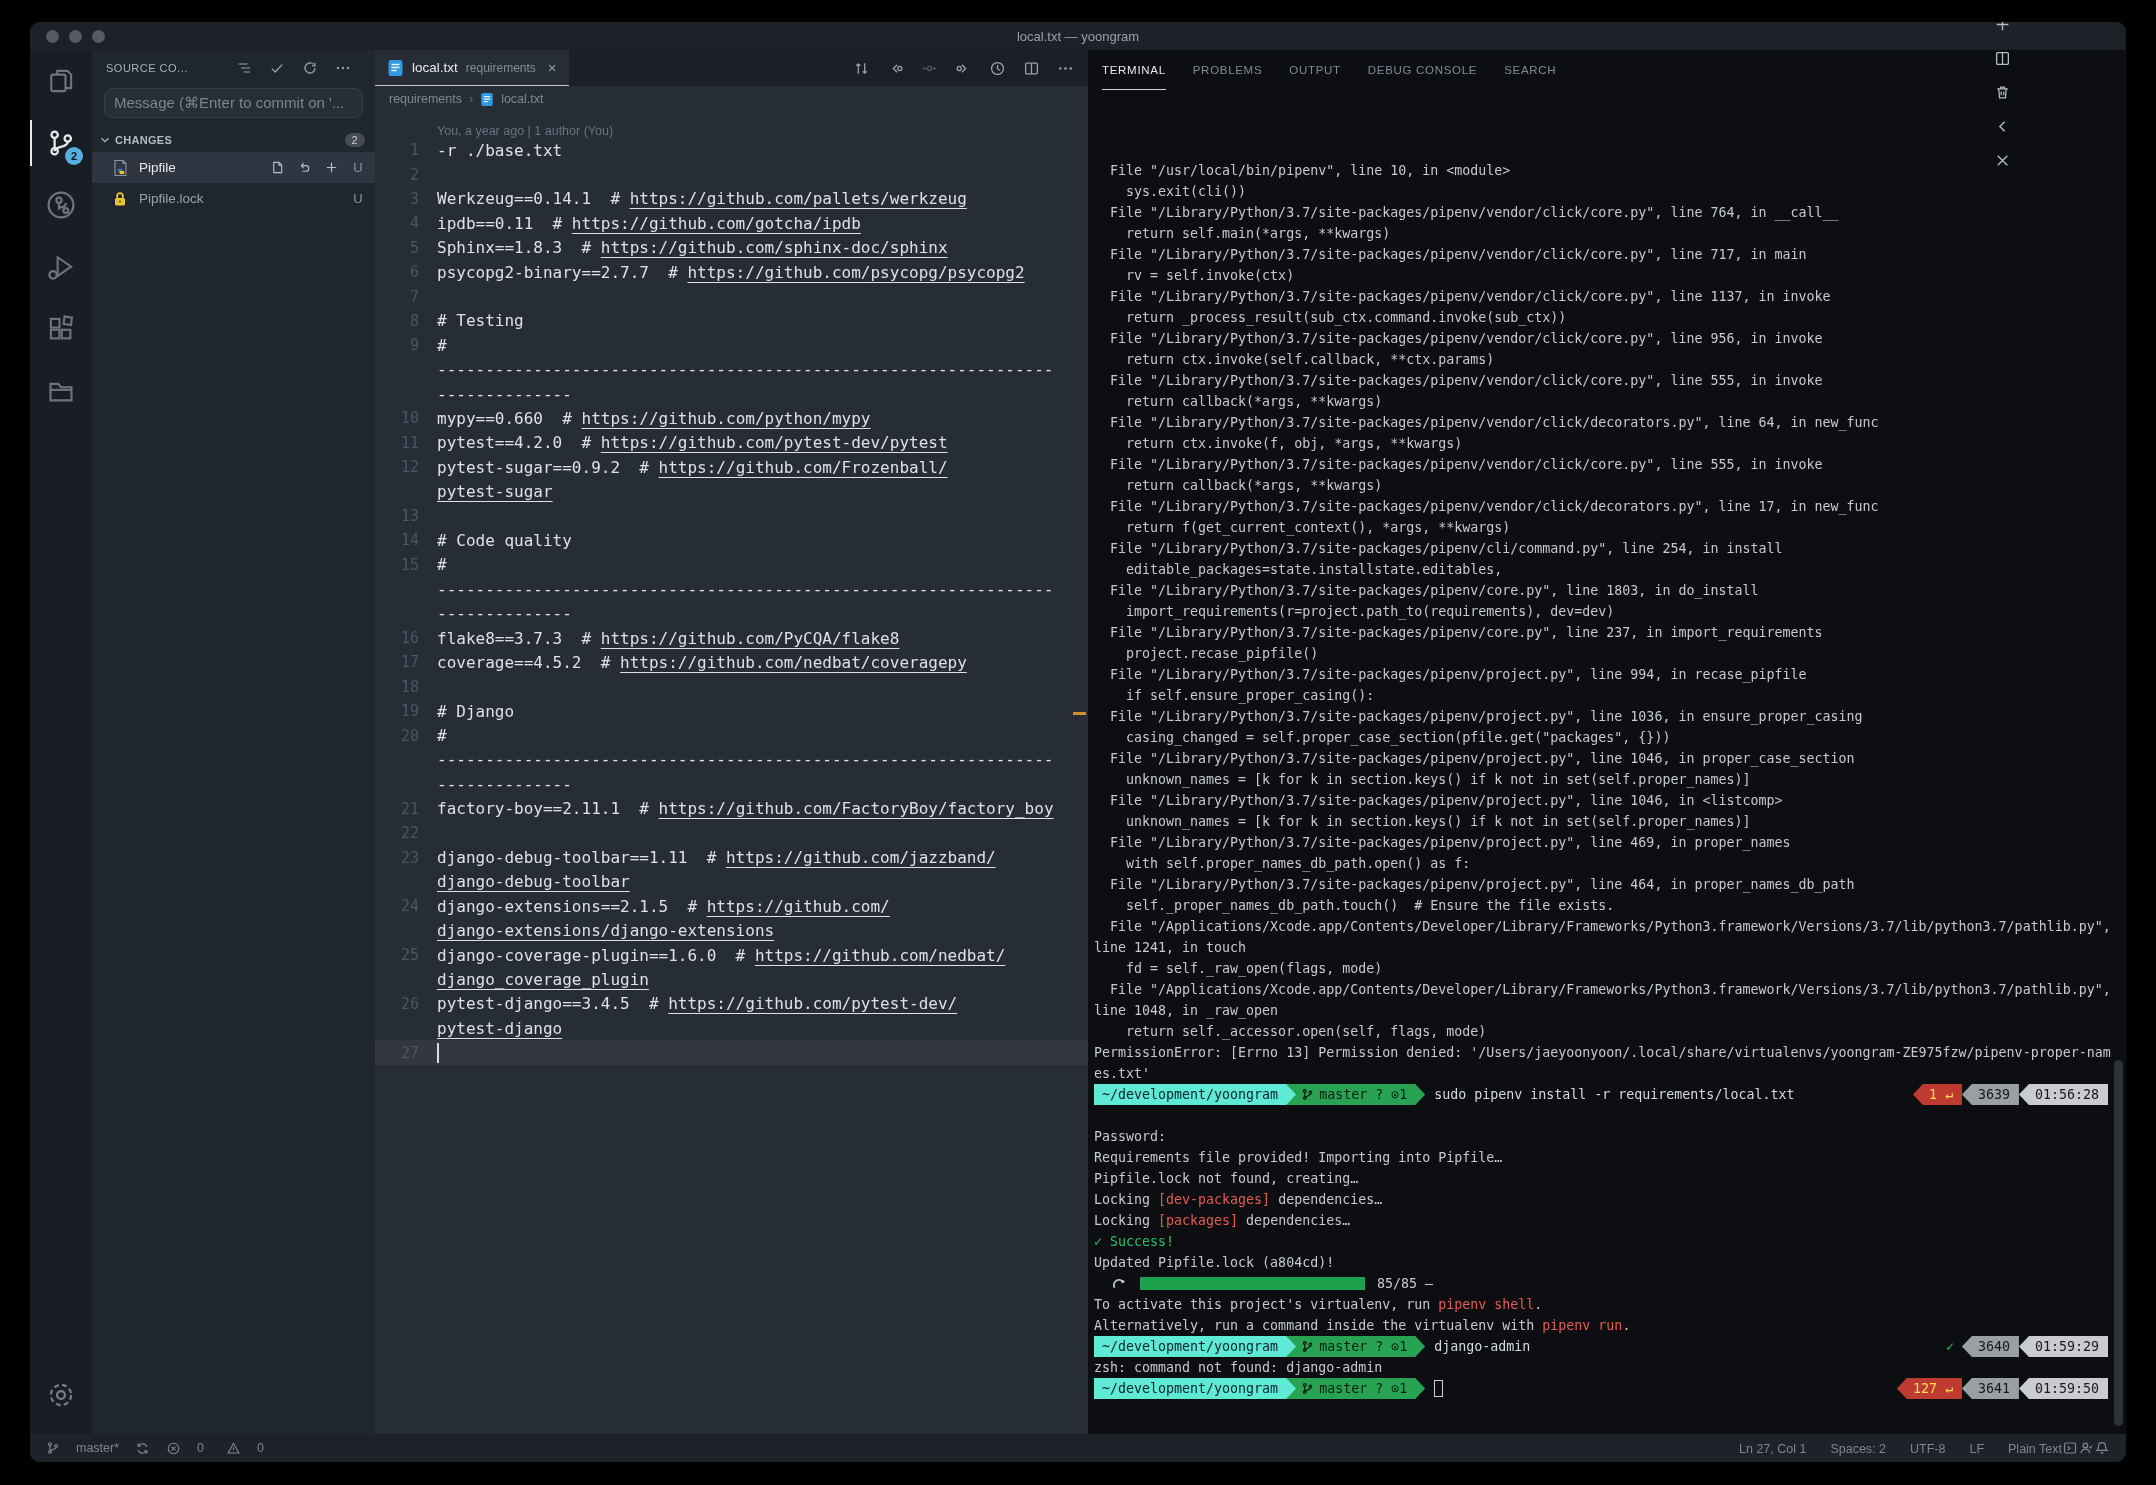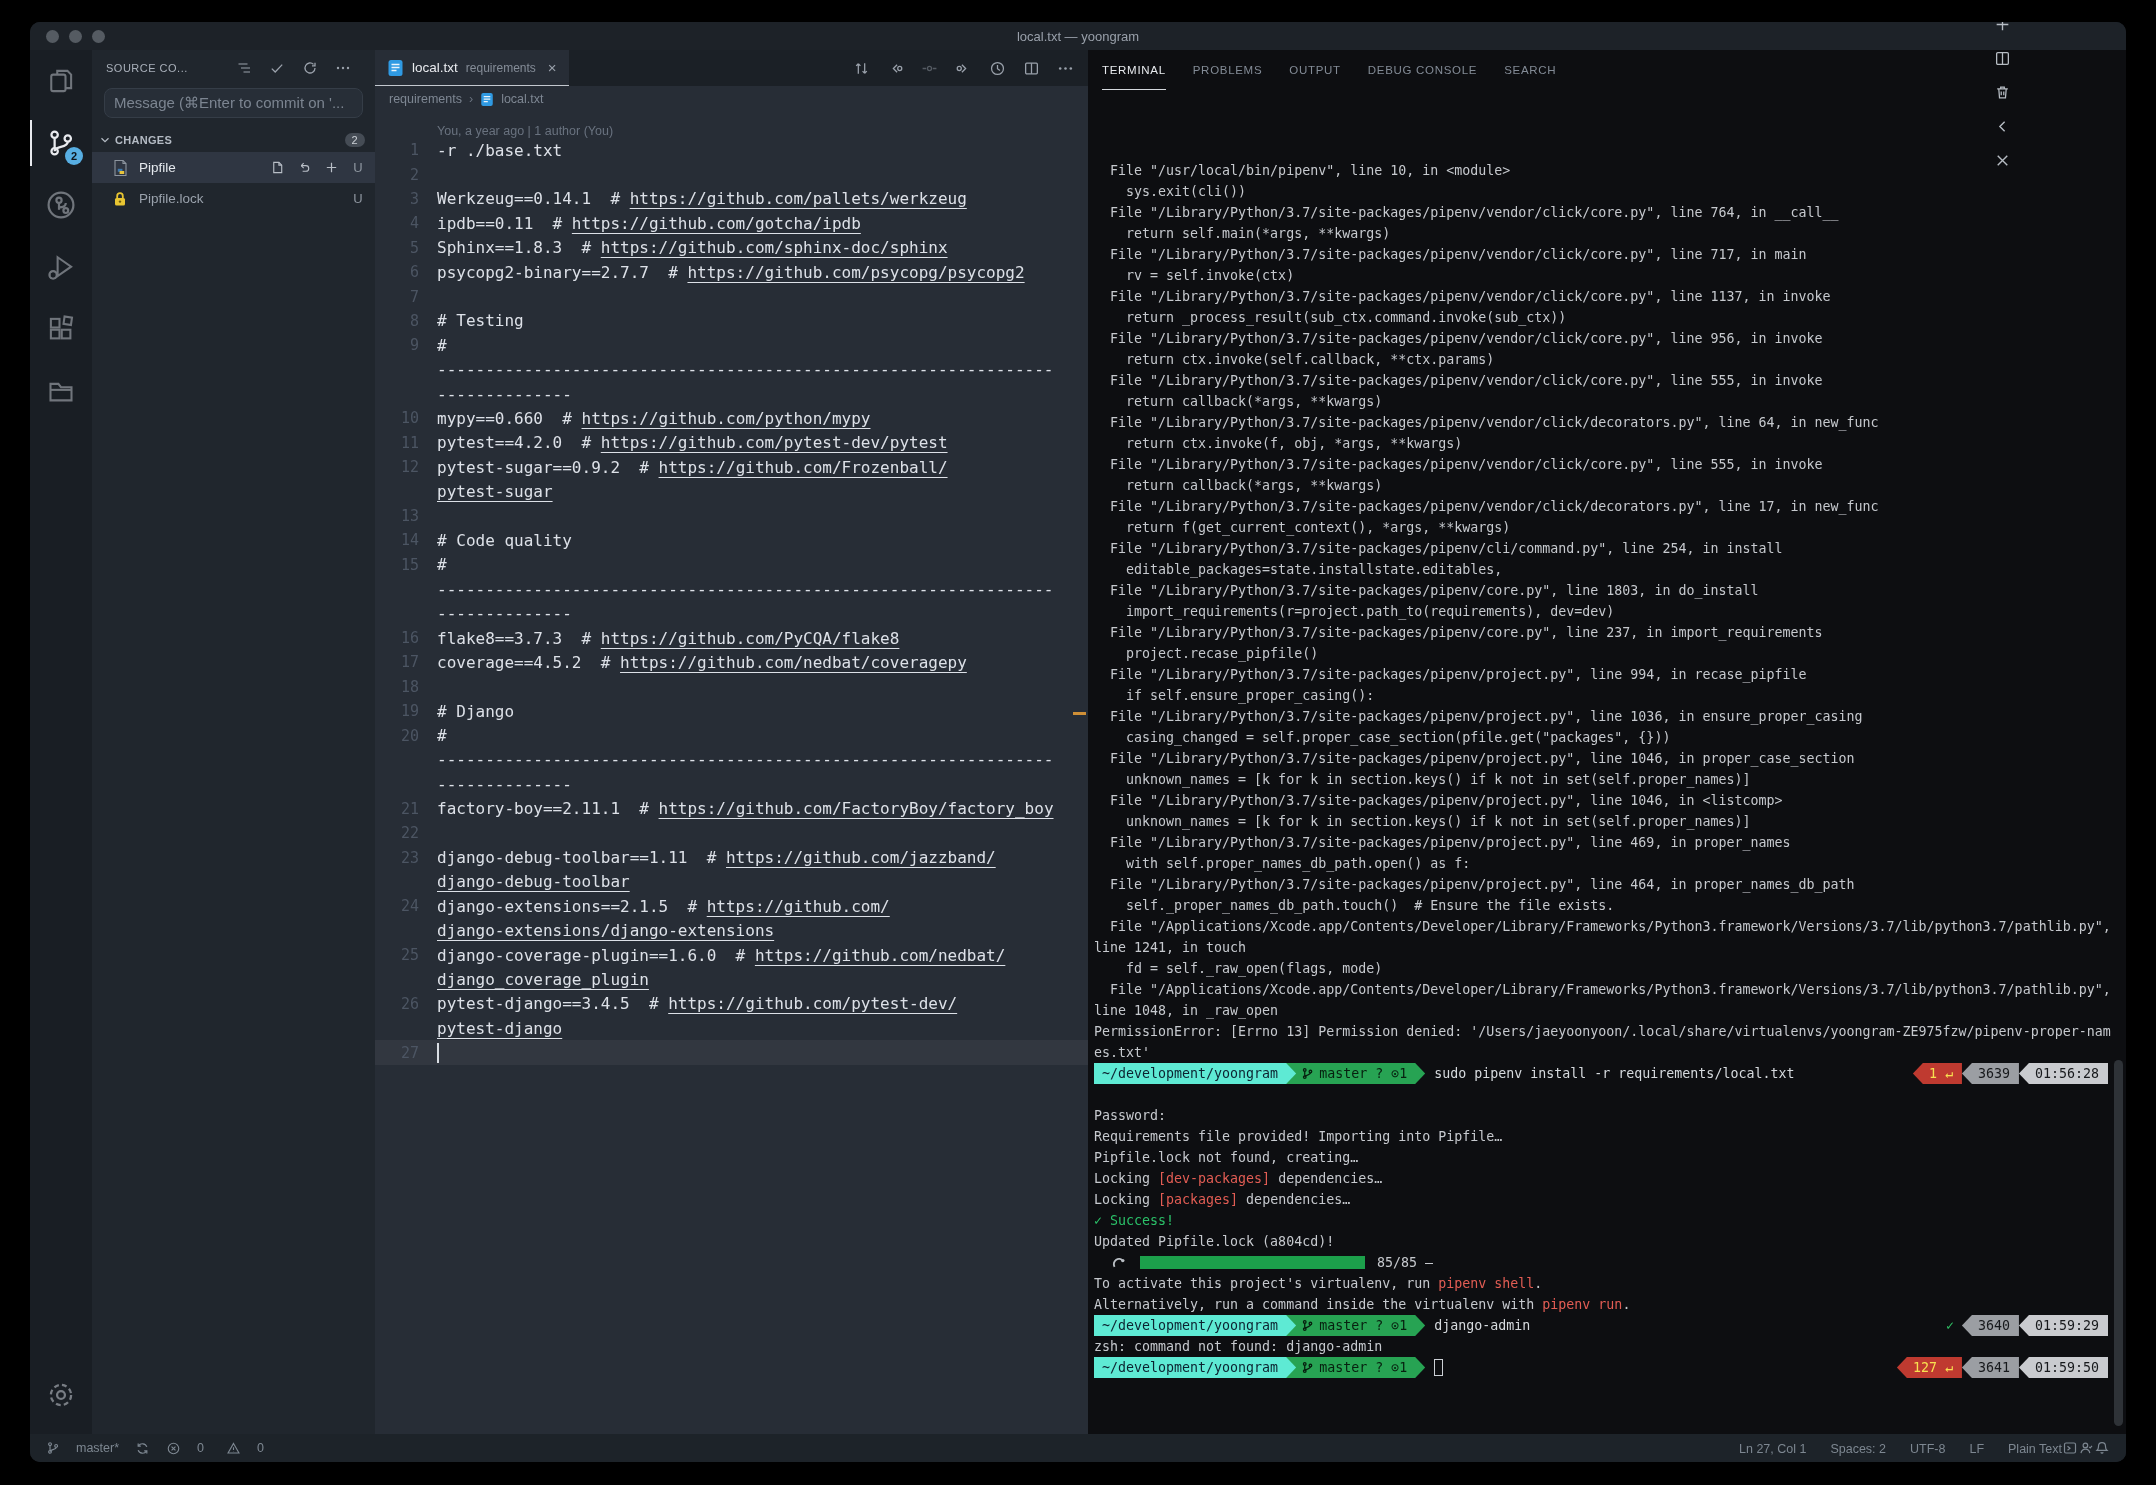--- a/index.html
+++ b/index.html
@@ -455,20 +455,21 @@
           <div class="trow"><span>    unknown_names = [k for k in section.keys() if k not in set(self.proper_names)]</span></div>
           <div class="trow"><span>  File "/Library/Python/3.7/site-packages/pipenv/project.py", line 469, in proper_names</span></div>
           <div class="trow"><span>    with self.proper_names_db_path.open() as f:</span></div>
           <div class="trow"><span>  File "/Library/Python/3.7/site-packages/pipenv/project.py", line 464, in proper_names_db_path</span></div>
           <div class="trow"><span>    self._proper_names_db_path.touch()  # Ensure the file exists.</span></div>
           <div class="trow"><span>  File "/Applications/Xcode.app/Contents/Developer/Library/Frameworks/Python3.framework/Versions/3.7/lib/python3.7/pathlib.py",</span></div>
           <div class="trow"><span>line 1241, in touch</span></div>
           <div class="trow"><span>    fd = self._raw_open(flags, mode)</span></div>
           <div class="trow"><span>  File "/Applications/Xcode.app/Contents/Developer/Library/Frameworks/Python3.framework/Versions/3.7/lib/python3.7/pathlib.py",</span></div>
           <div class="trow"><span>line 1048, in _raw_open</span></div>
+          <div class="trow"><span>    return self._accessor.open(self, flags, mode)</span></div>
           <div class="trow"><span>PermissionError: [Errno 13] Permission denied: '/Users/jaeyoonyoon/.local/share/virtualenvs/yoongram-ZE975fzw/pipenv-proper-nam</span></div>
           <div class="trow"><span>es.txt'</span></div>
           <div class="trow"><span class="pseg pblue">~/development/yoongram</span><span class="pseg pgreen"><span><svg width="13" height="13" viewBox="0 0 16 16" fill="none" stroke="#07200f" stroke-width="1.6">
                   <circle cx="4.6" cy="3.6" r="1.6"></circle>
                   <circle cx="4.6" cy="12.4" r="1.6"></circle>
                   <circle cx="11.6" cy="5.6" r="1.6"></circle>
                   <path d="M4.6 5.2v5.6M11.6 7.2c0 3.2-7 2.2-7 5"></path>
                 </svg></span>master ? ⊙1</span><span class="pcmd">sudo pipenv install -r requirements/local.txt</span><span class="pright"><span class="rseg err">1 ↵</span><span class="rseg hist">3639</span><span class="rseg time">01:56:28</span></span></div>
           <div class="trow"><span> </span></div>
           <div class="trow"><span>Password:</span></div>

